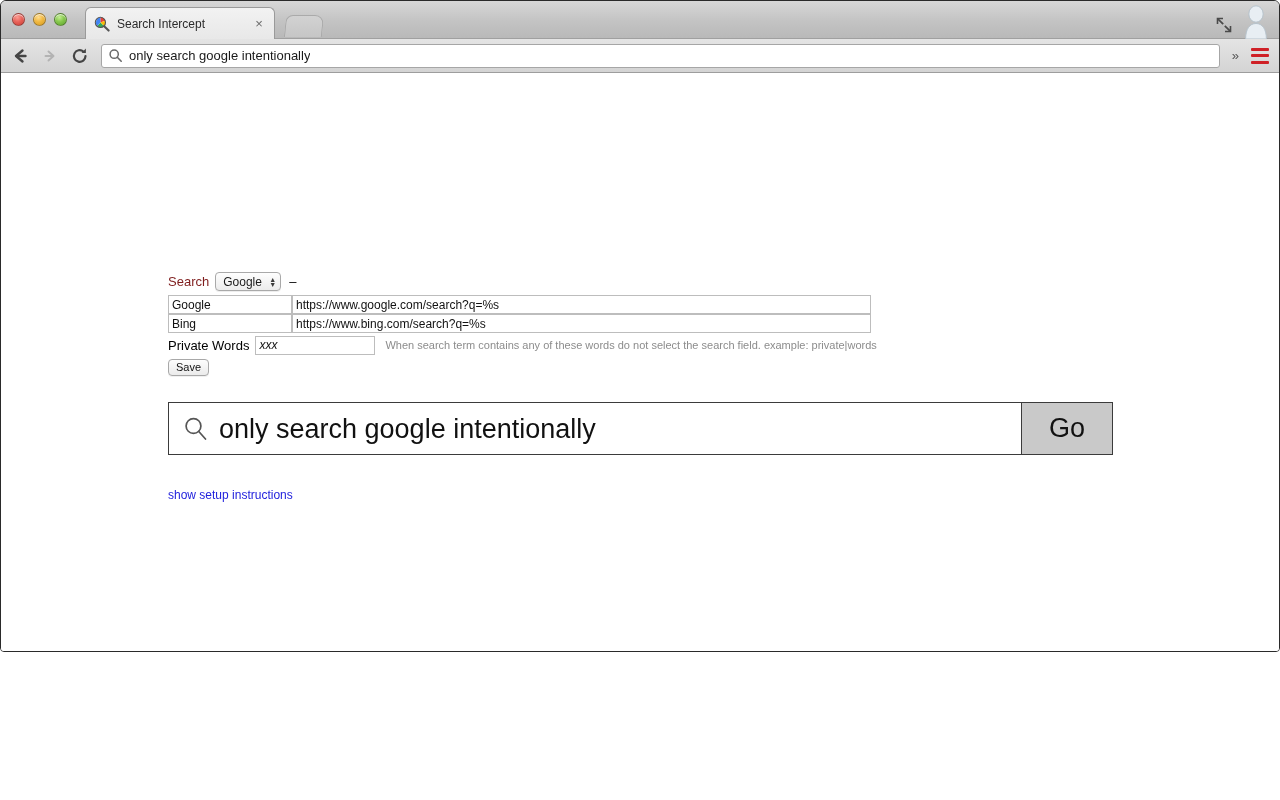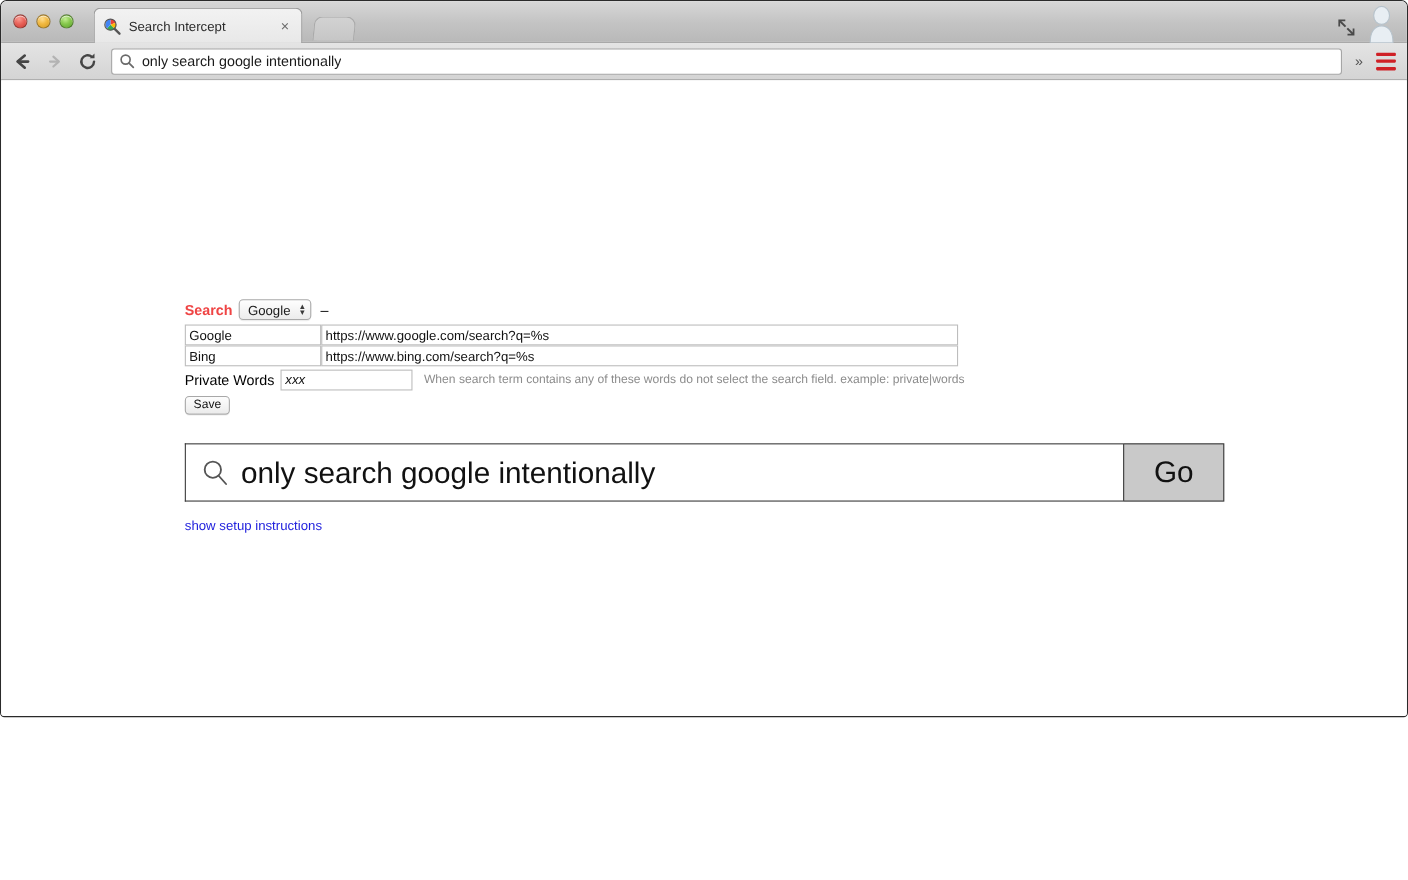--- a/index.html
+++ b/index.html
@@ -178,23 +178,23 @@
   
   #settings-form { font-size: 13px; color: #000; }
 
   #search-engine-row {
     display: flex;
     align-items: center;
     height: 21px;
     margin-bottom: 3px;
   }
   #search-label {
-    font-weight: bold;
-    font-size: 13px;
-    color: #ef4444;
+    font-weight: normal;
+    font-size: 13px;
+    color: #7f1d1d;
     margin-right: 6px;
   }
   #engine-select {
     height: 19px;
     min-width: 66px;
     background: linear-gradient(to bottom, #fefefe 0%, #ececec 100%);
     border: 1px solid #a9a9a9;
     border-radius: 4px;
     display: flex;
     align-items: center;
@@ -319,21 +319,21 @@
     display: flex;
     align-items: center;
     justify-content: center;
     font-size: 27px;
     color: #111;
     cursor: pointer;
   }
 
   #setup-link {
     display: inline-block;
-    margin-top: 15px;
+    margin-top: 33px;
     font-size: 12px;
     color: #2222dd;
     text-decoration: none;
     cursor: pointer;
   }
 </style>
 </head>
 <body>
 
 <div id="browser-window">

